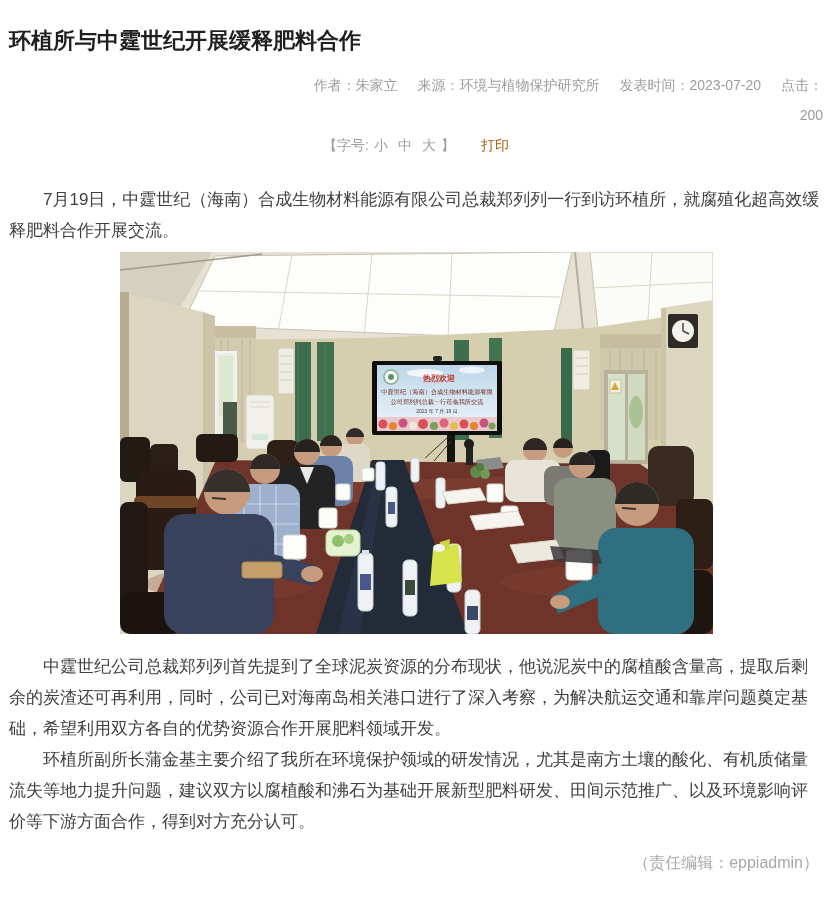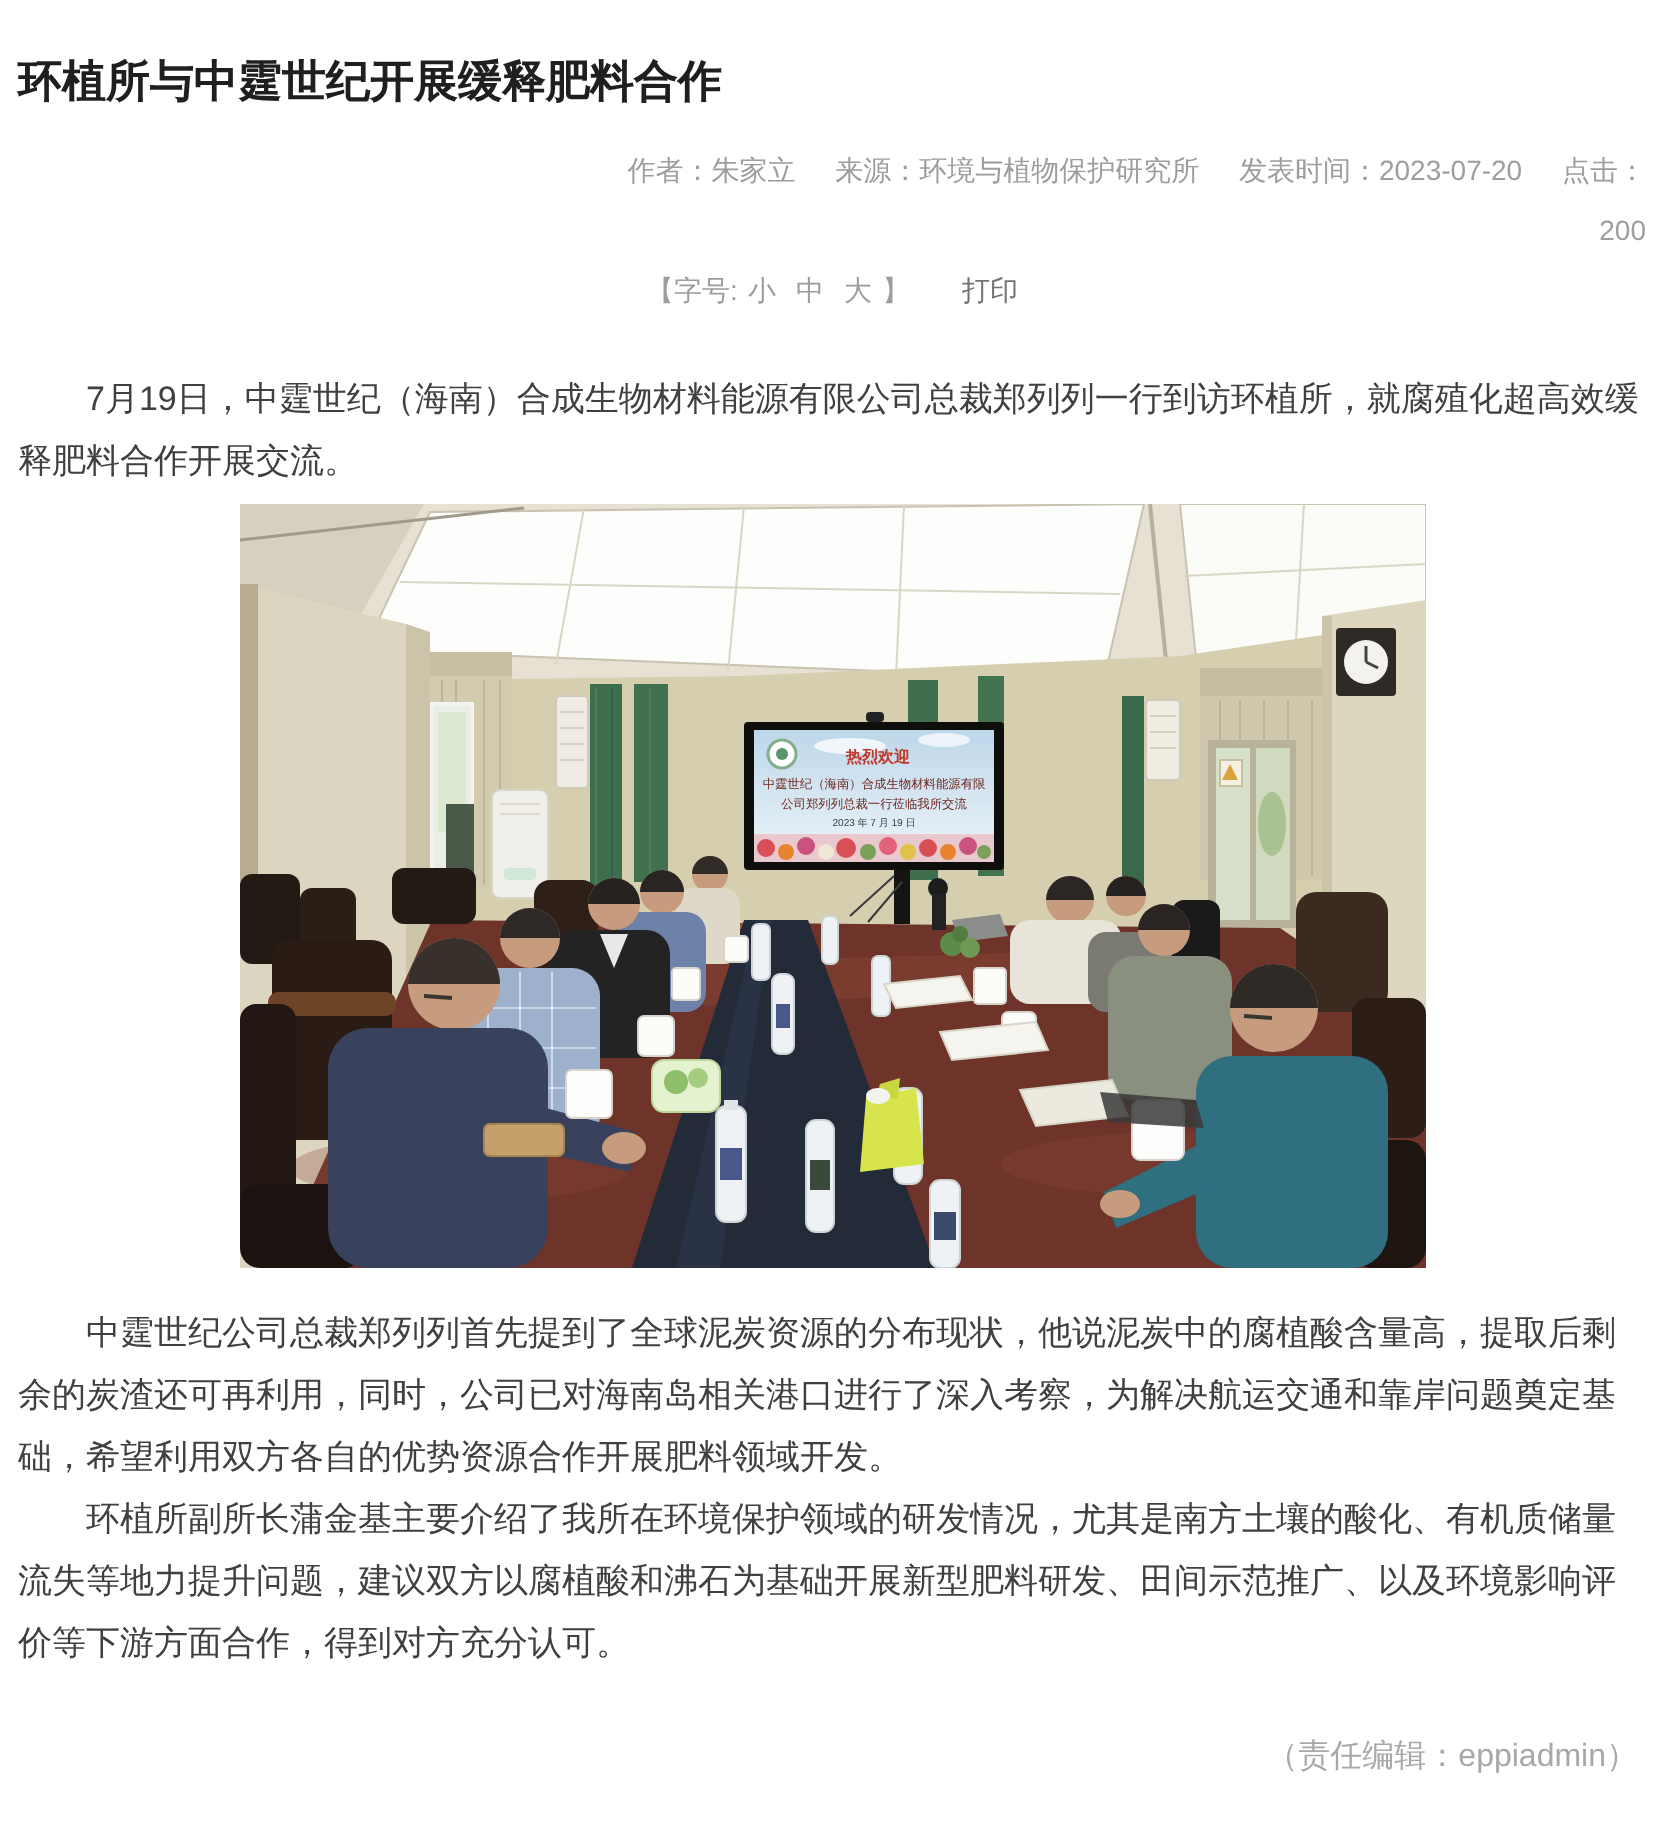--- a/index.html
+++ b/index.html
@@ -6,30 +6,30 @@
   body { font-family:"Liberation Sans","DejaVu Sans",sans-serif; }
   .page { width:832px; margin:0 auto; padding:26px 9px 8px 9px; box-sizing:border-box; background:#fff; }
 
   .title { font-size:22px; line-height:30px; font-weight:bold; color:#1f1f1f;
            text-align:left; margin:0; }
 
   .meta { margin-top:14px; text-align:right; color:#9d9d9d; font-size:14px; line-height:30px; }
   .meta .gap { display:inline-block; width:16px; }
   .fontbar { text-align:center; color:#9d9d9d; font-size:14px; line-height:30px; }
   .fontbar .szlink { color:#9d9d9d; text-decoration:none; cursor:pointer; margin:0 5px; }
-  .fontbar .print { margin-left:26px; color:#737373; text-decoration:none; cursor:pointer; }
+  .fontbar .print { margin-left:26px; color:#a16207; text-decoration:none; cursor:pointer; }
 
   .article-body { margin-top:24px; font-size:17px; line-height:31px; color:#404040; }
   .article-body p { margin:0; text-indent:2em; }
 
   .photo-wrap { text-align:left; margin:6px 0 17px 0; }
   svg.photo { display:block; margin:0 auto; background:#e6e1d2; }
   .slide-text { font-family:"Liberation Sans","DejaVu Sans",sans-serif; }
 
-  .editor-note { margin-top:28px; text-align:right; color:#a8a8a8; font-size:16px;
+  .editor-note { margin-top:12px; text-align:right; color:#a8a8a8; font-size:16px;
                  line-height:28px; padding-right:4px; }
 </style>
 </head>
 <body>
 
 <div class="page">
 
   <h1 class="title">环植所与中霆世纪开展缓释肥料合作</h1>
 
   <div class="meta">

